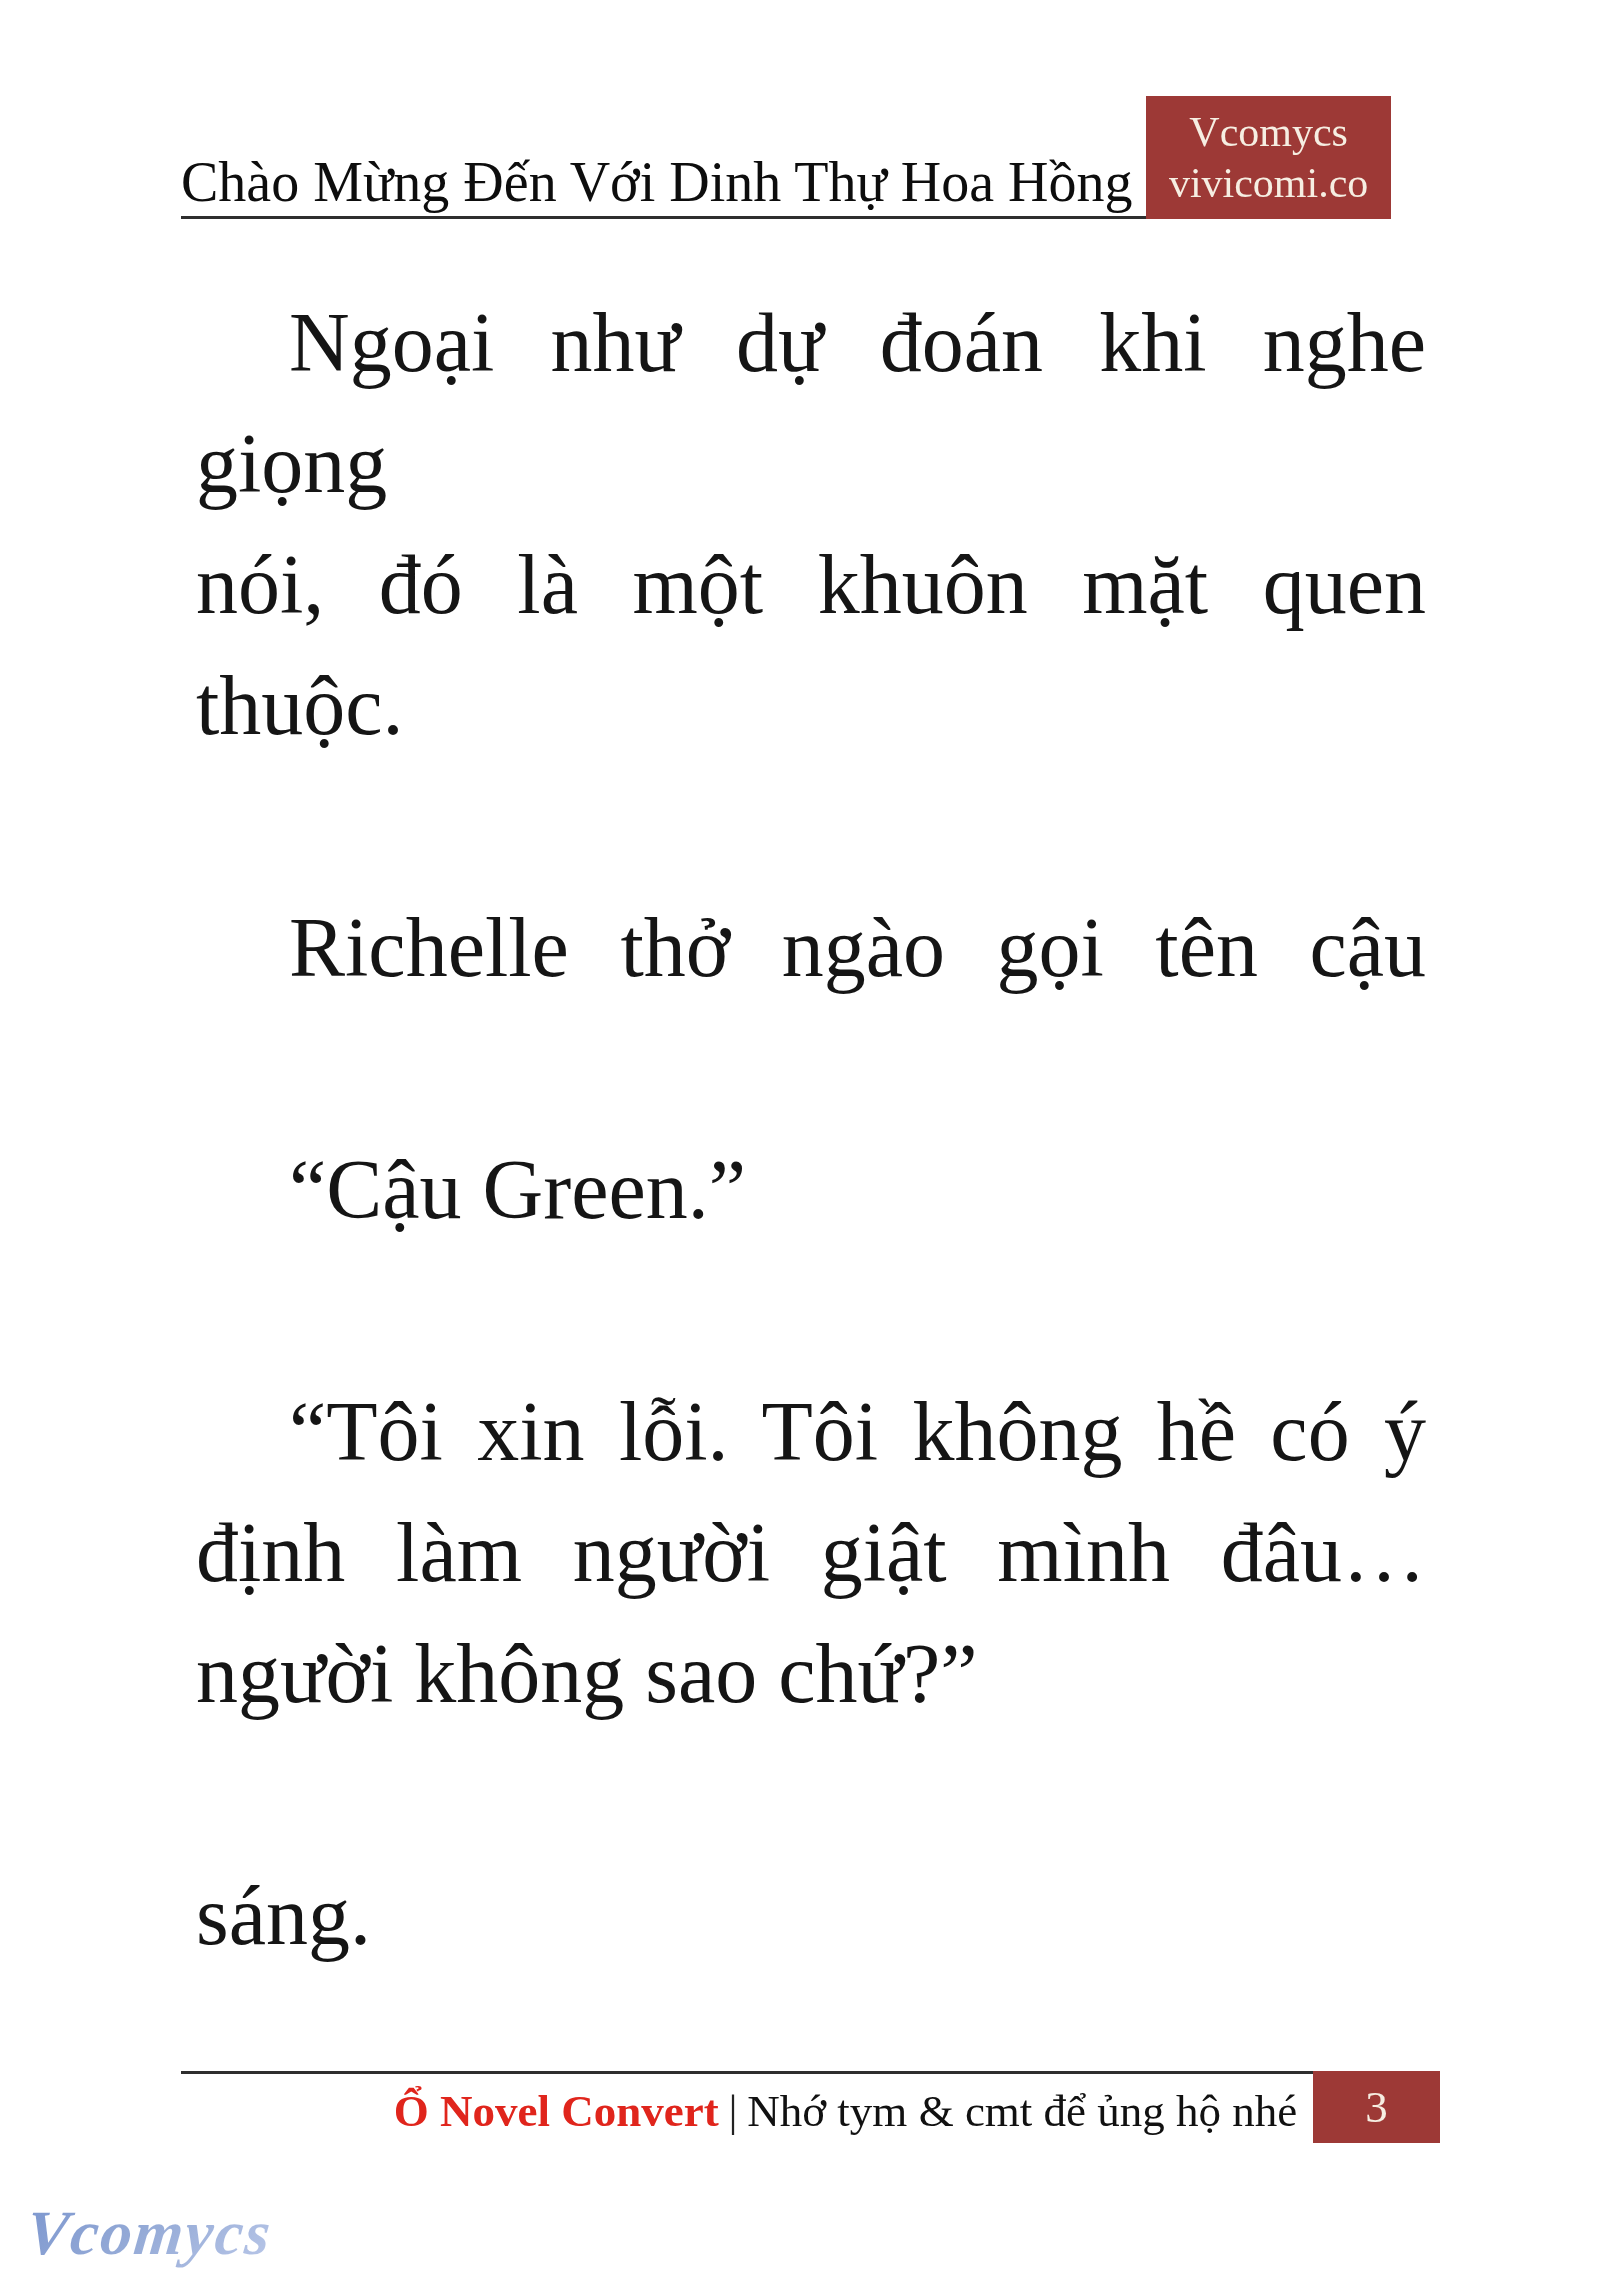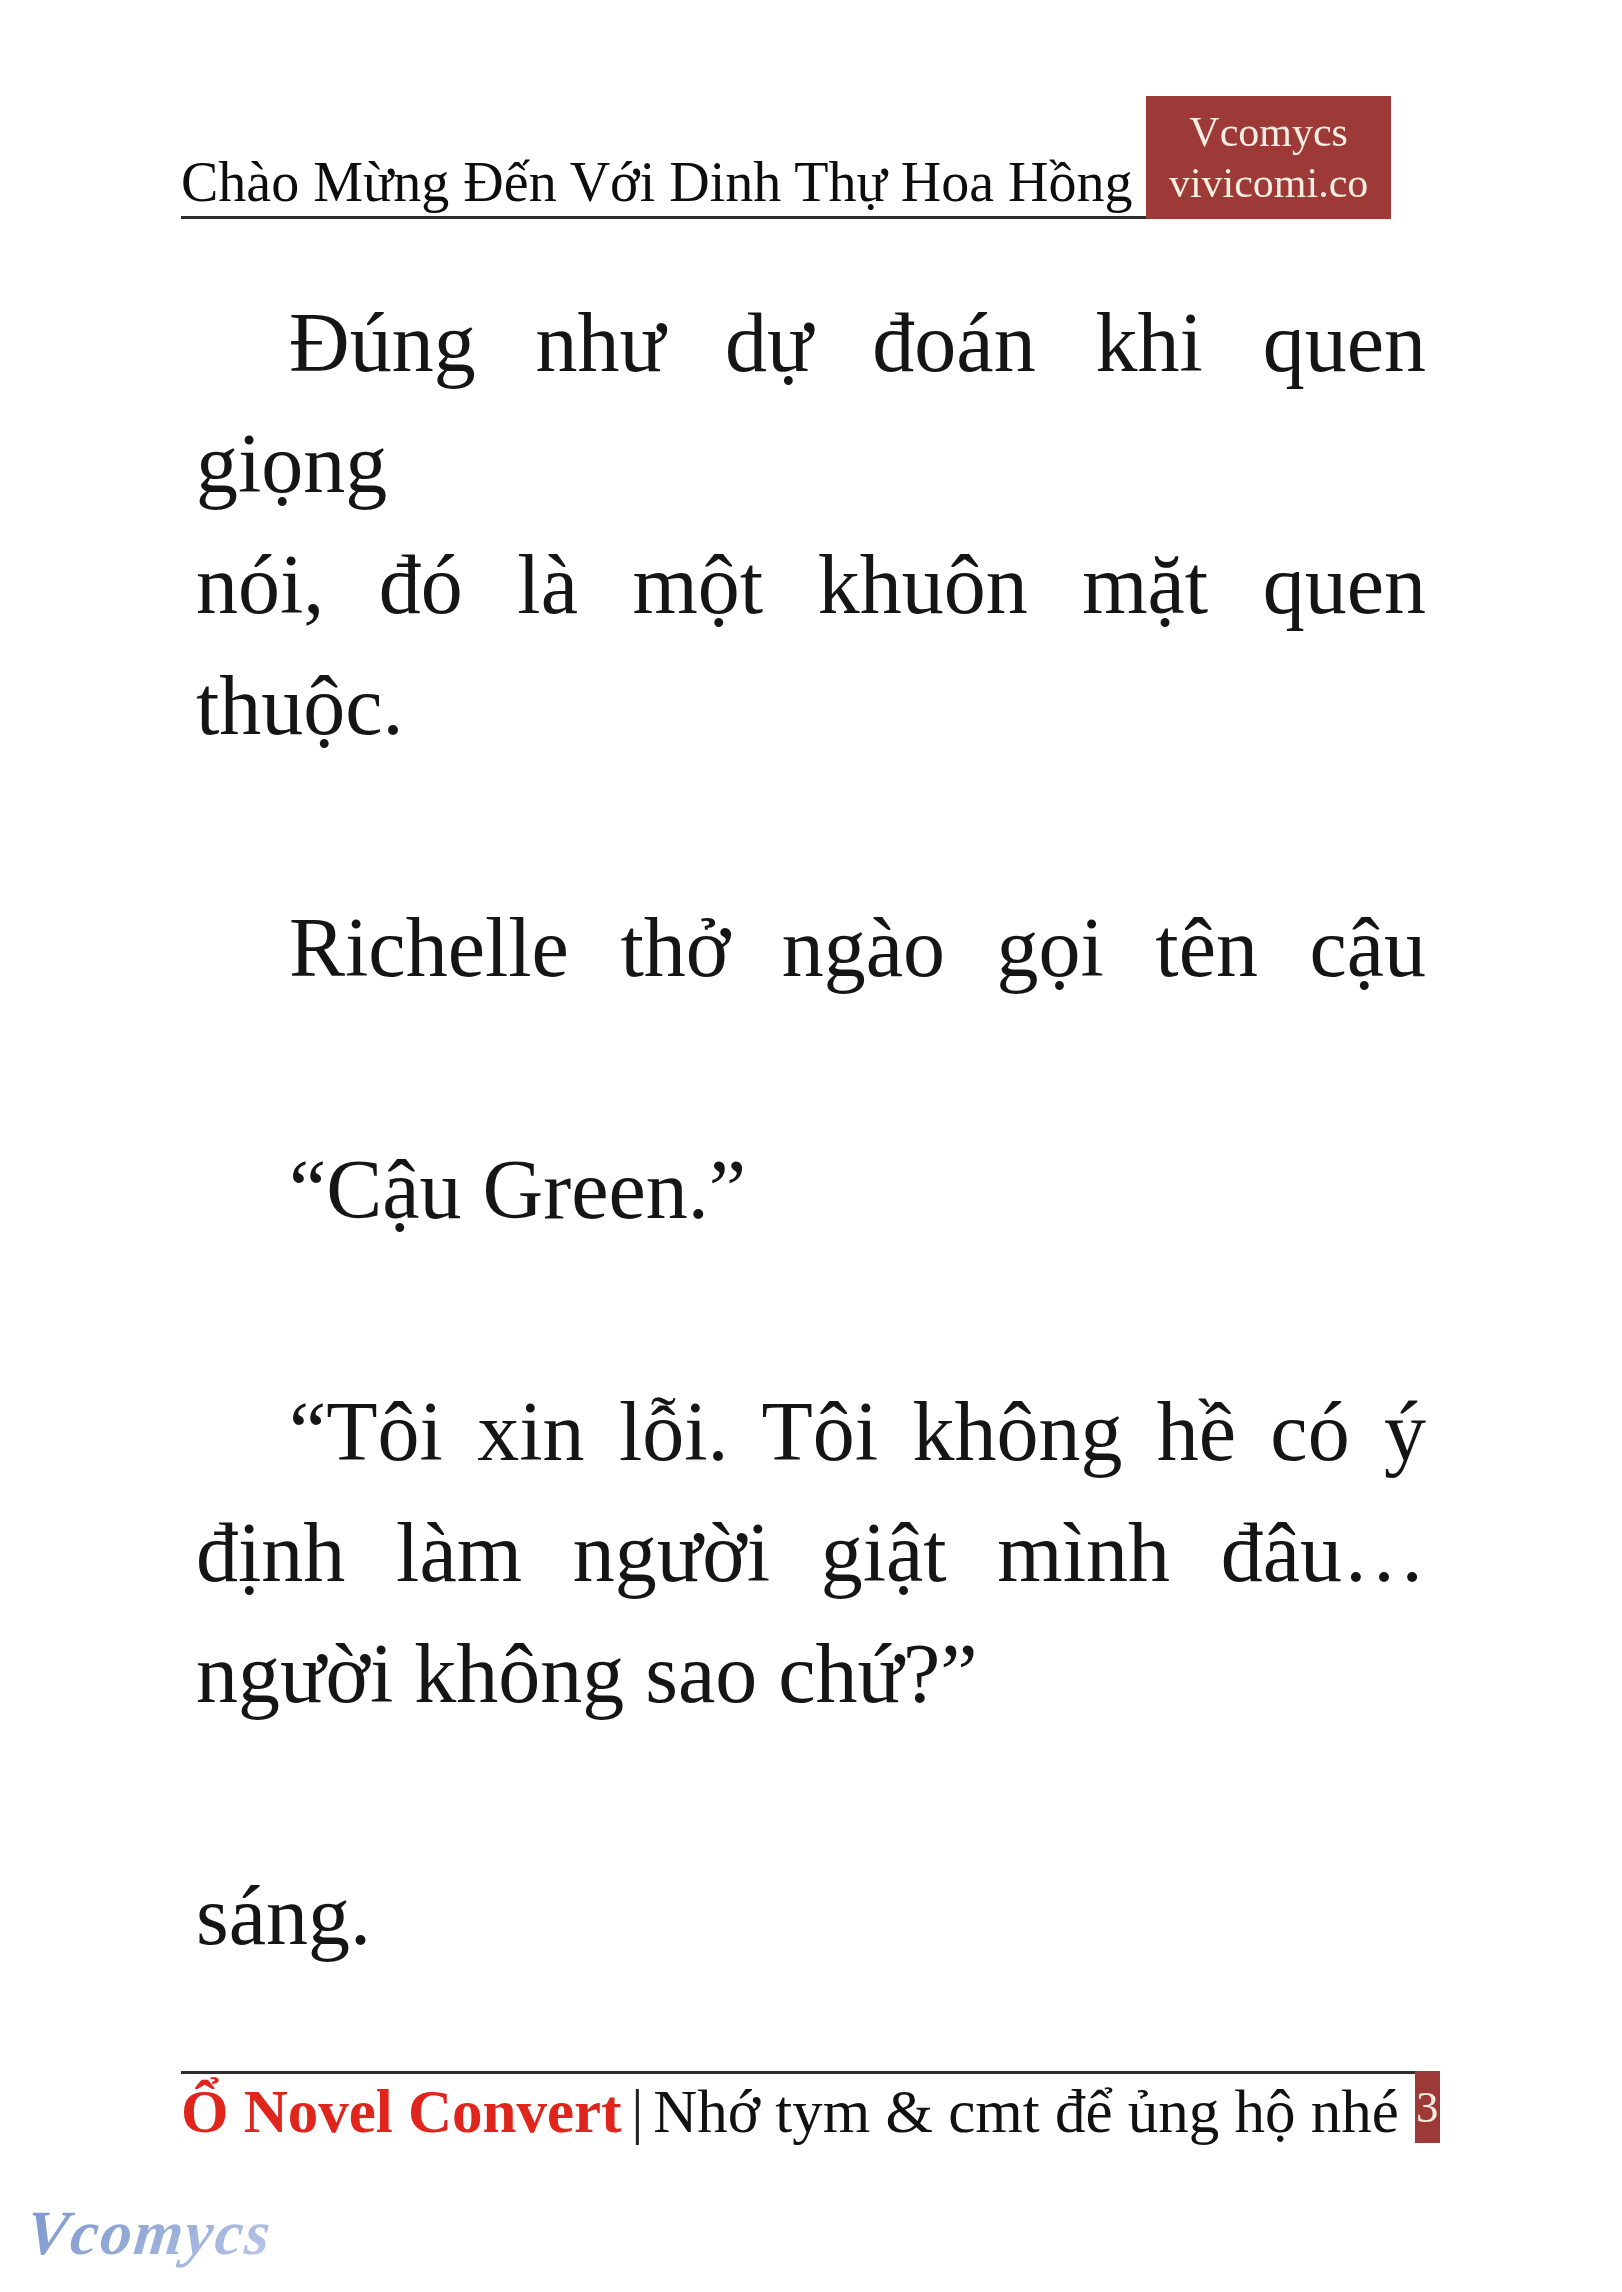--- a/index.html
+++ b/index.html
@@ -69,21 +69,21 @@
     width: 1259px;
     display: flex;
     align-items: flex-start;
   }
   .footer-bar {
     flex: 1;
     border-top: 3.9px solid #2e2e2e;
     text-align: right;
     padding-top: 9.8px;
     padding-right: 15.7px;
-    font-size: 61px;
+    font-size: 45px;
     line-height: 55px;
     white-space: nowrap;
     color: #111111;
   }
   .footer-brand { color: #e0251c; font-weight: bold; }
   .footer-sep { color: #222222; padding: 0 9.8px; }
   .footer-page-box {
     width: 127px;
     height: 72px;
     background: #9d3936;
@@ -118,21 +118,21 @@
   </div>
   <div class="header-badge">
     <div>Vcomycs</div>
     <div>vivicomi.co</div>
   </div>
 </header>
 
 <main class="page-body">
   <div>
       <div class="para">
-        <div class="line first">Đúng như dự đoán khi quen giọng</div>
+        <div class="line first">Ngoại như dự đoán khi nghe giọng</div>
         <div class="line last">nói, đó là một khuôn mặt quen thuộc.</div>
       </div>
       <div class="para">
         <div class="line first">Richelle thở ngào gọi tên cậu</div>
       </div>
       <div class="para">
         <div class="line first last">“Cậu Green.”</div>
       </div>
       <div class="para">
         <div class="line first">“Tôi xin lỗi. Tôi không hề có ý</div>

